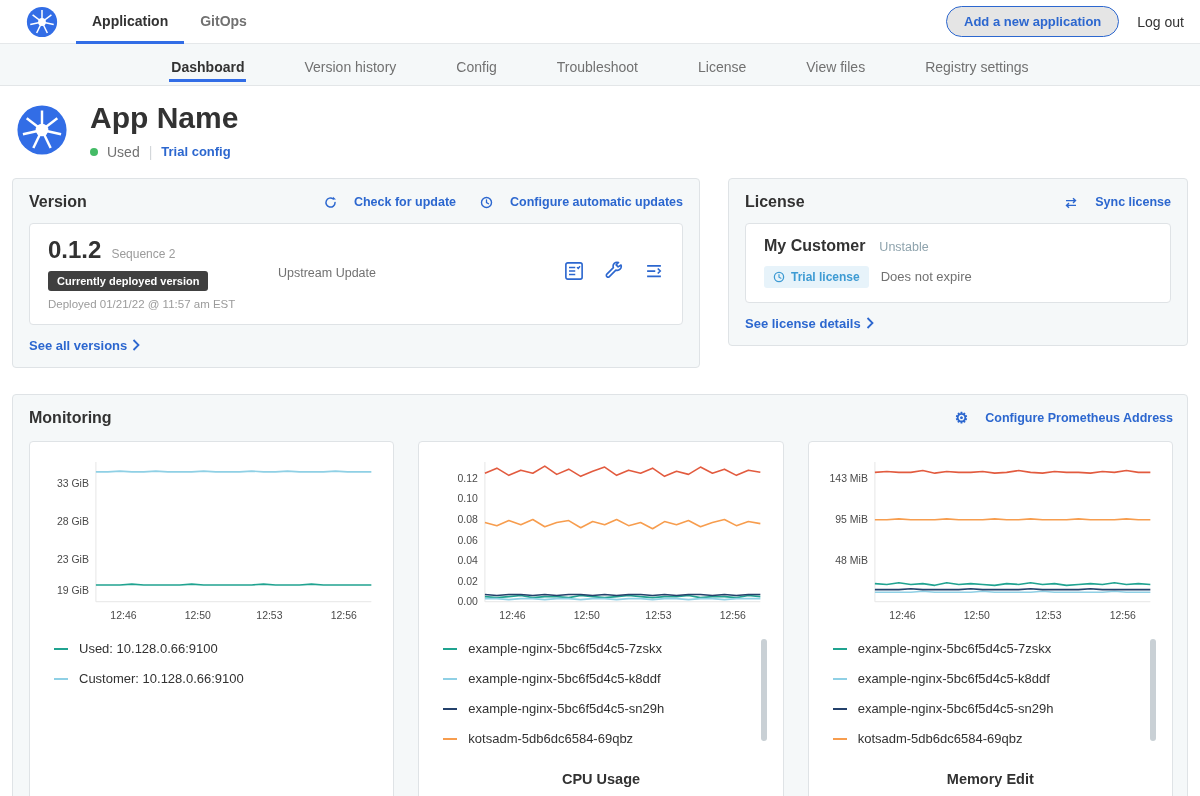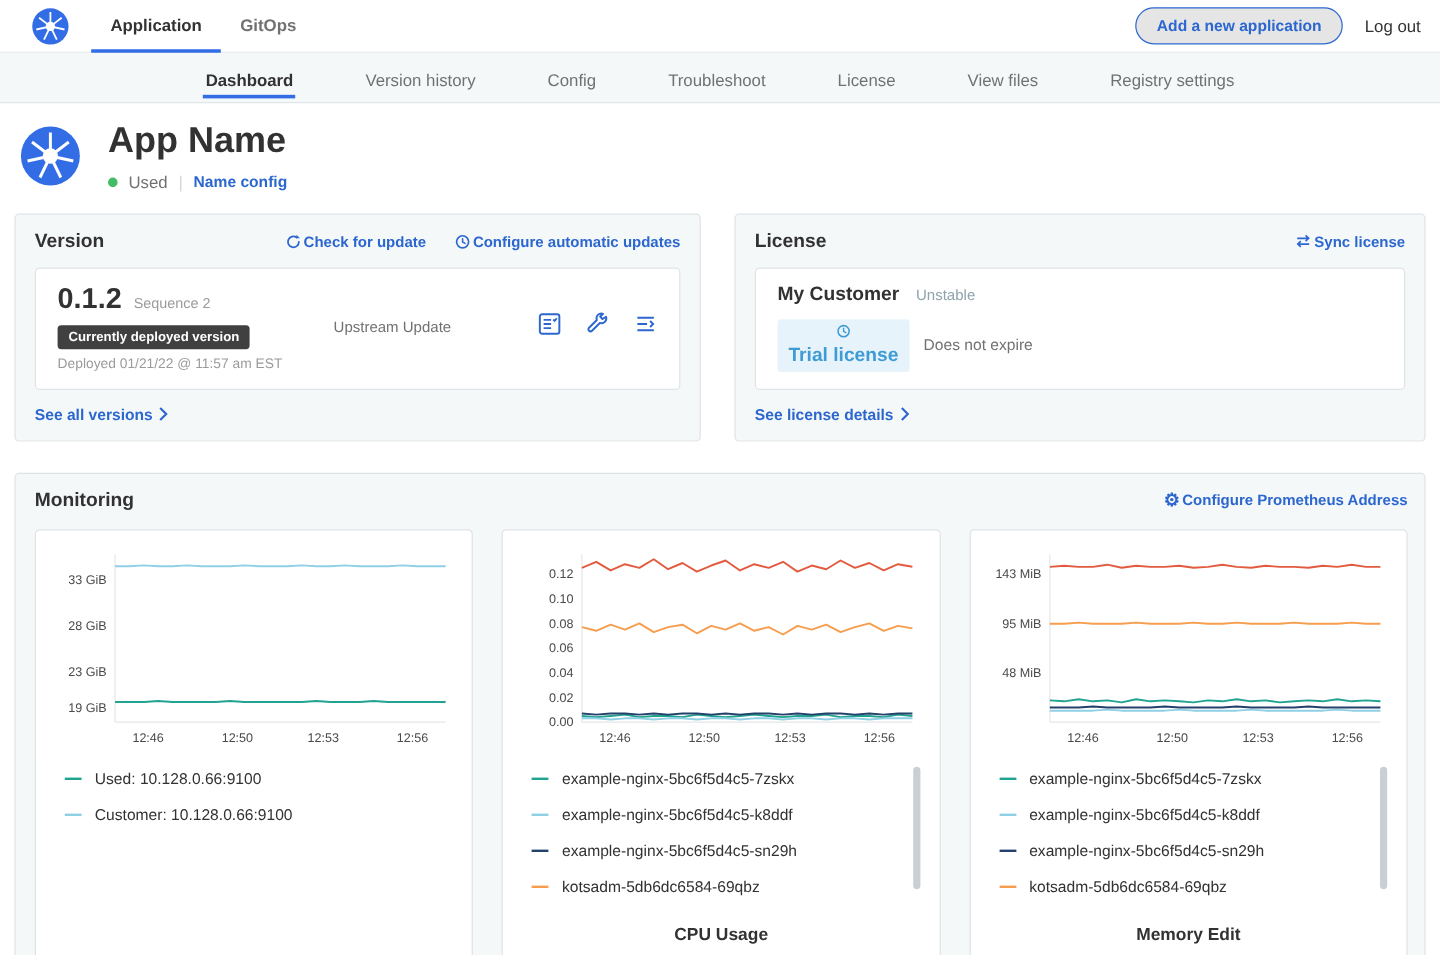--- a/index.html
+++ b/index.html
@@ -49,24 +49,24 @@
 
   
   .content { padding:0 12px; }
   .cards-row { display:flex; gap:28px; align-items:flex-start; }
   .card {
     background:#f5f8f9; border:1px solid #dfe3e6; border-radius:4px; padding:14px 16px;
   }
   .card-head { display:flex; align-items:center; }
   .card-title { font-size:16px; font-weight:bold; }
   .head-links { margin-left:auto; display:flex; gap:24px; align-items:center; }
-  .head-link { font-size:12.5px; display:flex; align-items:flex-start; gap:2px; }
+  .head-link { font-size:12.5px; display:flex; align-items:flex-end; gap:17px; }
   .icon-svg { display:inline-block; vertical-align:middle; }
 
-  .version-card { width:572px; flex:0 0 auto; }
+  .version-card { width:688px; flex:0 0 auto; }
   .license-card { flex:1; }
 
   .version-box {
     background:#fff; border:1px solid #dfe3e6; border-radius:4px;
     margin-top:12px; padding:12px 18px 14px; display:flex; align-items:center;
   }
   .ver-col { width:218px; }
   .ver-line { display:flex; align-items:baseline; gap:10px; }
   .ver-number { font-size:24px; font-weight:bold; }
   .ver-seq { font-size:12px; color:#9b9b9b; }
@@ -82,22 +82,22 @@
 
   .license-box {
     background:#fff; border:1px solid #dfe3e6; border-radius:4px;
     margin-top:12px; padding:13px 18px 14px;
   }
   .lic-row1 { display:flex; align-items:baseline; gap:14px; }
   .customer-name { font-size:16px; font-weight:bold; }
   .channel { font-size:12.5px; color:#8ea3ad; }
   .lic-row2 { display:flex; align-items:center; gap:12px; margin-top:11px; }
   .trial-badge {
-    background:#e7f3fa; color:#3e9bd3; font-size:16px; font-weight:bold;
-    padding:4px 9px; border-radius:3px; display:flex; align-items:center; gap:6px;flex-direction:column;
+    background:#e7f3fa; color:#3e9bd3; font-size:12px; font-weight:bold;
+    padding:4px 9px; border-radius:3px; display:flex; align-items:center; gap:6px;
   }
   .no-expire { font-size:13px; color:#717171; }
 
   
   .monitoring-card { margin-top:26px; padding:14px 14px 12px 16px; }
   .charts-row { display:flex; gap:24px; margin-top:14px; align-items:stretch; }
   .chart-panel {
     flex:1; background:#fff; border:1px solid #dfe3e6; border-radius:4px;
     padding:12px 12px 14px; display:flex; flex-direction:column;
   }
@@ -163,21 +163,21 @@
       <line x1="18" y1="18" x2="7.4" y2="9.9"></line>
     </g>
     <circle cx="18" cy="18" r="4.4" fill="#ffffff"></circle>
   </svg>
   <div>
     <h1 class="app-title">App Name</h1>
     <div class="status-row">
       <span class="status-dot"></span>
       <span class="status-text">Used</span>
       <span class="status-sep">|</span>
-      <span class="link edit-config">Name config</span>
+      <span class="link edit-config">Trial config</span>
     </div>
   </div>
 </section>
 
 <main class="content">
   <div class="cards-row">
 
     <div class="card version-card">
       <div class="card-head">
         <span class="card-title">Version</span>

